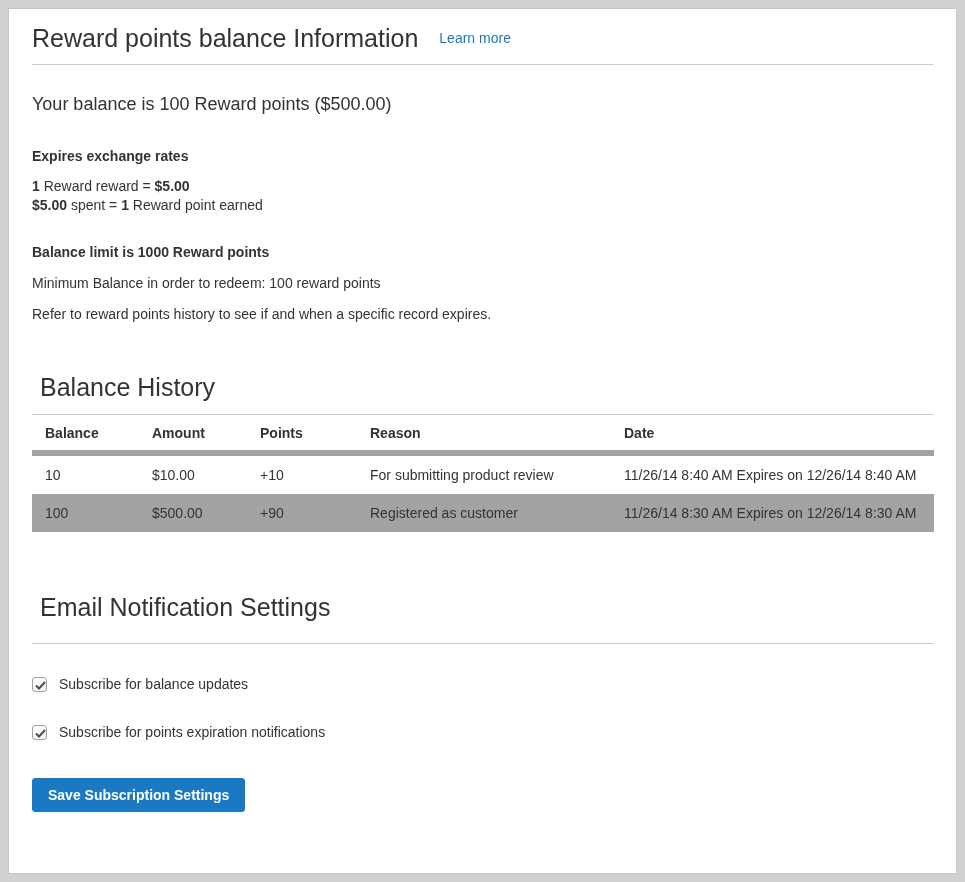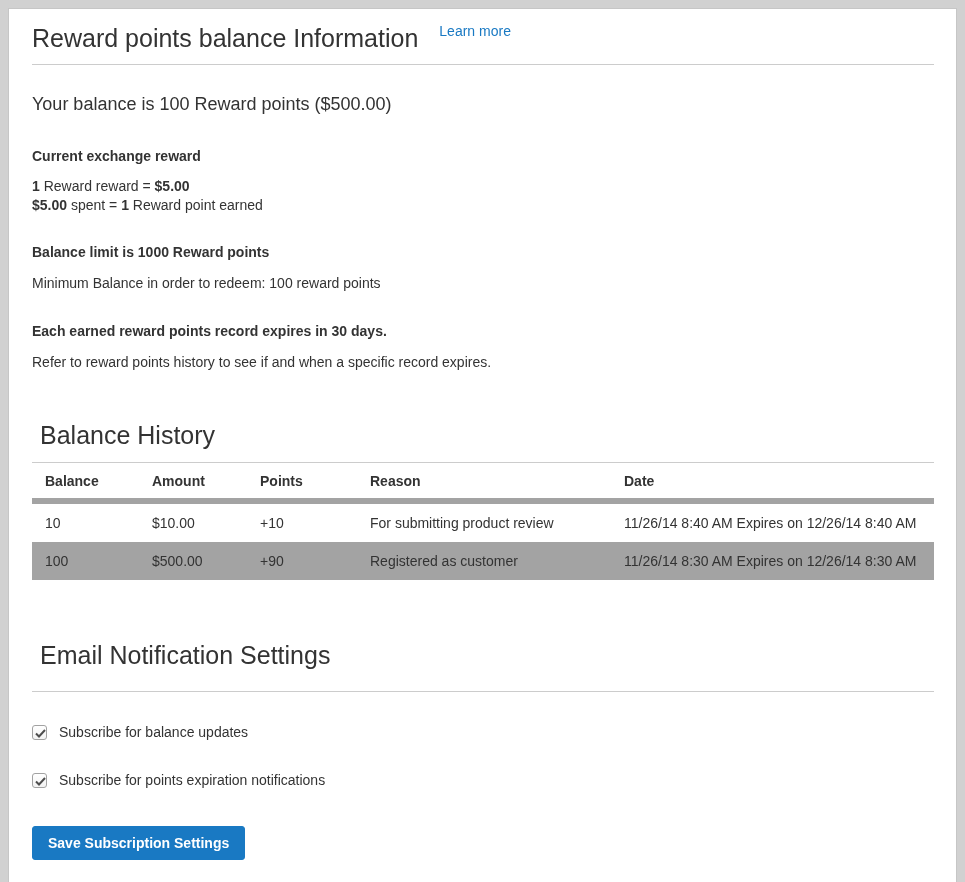--- a/index.html
+++ b/index.html
@@ -16,21 +16,21 @@
     background: #ffffff;
     border: 1px solid #c6c6c6;
     margin: 8px;
     min-height: 866px;
     padding: 12px 22px 28px 23px;
   }
 
   
   .page-header {
     display: flex;
-    align-items: flex-start;
+    align-items: center;
     gap: 21px;
     padding: 2px 0 11px 0;
     border-bottom: 1px solid #cccccc;
   }
   .page-title {
     font-size: 25px;
     font-weight: 300;
     color: #333333;
     margin: 0;
     line-height: 30px;
@@ -145,30 +145,29 @@
 
 <div class="card">
 
   <div class="page-header">
     <h1 class="page-title">Reward points balance Information</h1>
     <a class="learn-more" href="#">Learn more</a>
   </div>
 
   <div class="balance-summary">Your balance is 100 Reward points ($500.00)</div>
 
-  <p class="p-bold mt-30">Current exchange reward</p>
+  <p class="p-bold mt-30">Expires exchange rates</p>
   <div class="rates-lines">
     <div><b>1</b><span> Reward reward = </span><b>$5.00</b></div>
     <div><b>$5.00</b><span> spent = </span><b>1</b><span> Reward point earned</span></div>
   </div>
 
   <p class="p-bold">Balance limit is 1000 Reward points</p>
   <p class="p-reg">Minimum Balance in order to redeem: 100 reward points</p>
 
-  <p class="p-bold" style="margin-top:29px">Each earned reward points record expires in 30 days.</p>
   <p class="p-reg">Refer to reward points history to see if and when a specific record expires.</p>
 
   <div class="history-heading-wrap">
     <h2 class="section-heading">Balance History</h2>
   </div>
 
   <table class="history">
     <colgroup>
       <col style="width:107px">
       <col style="width:108px">

